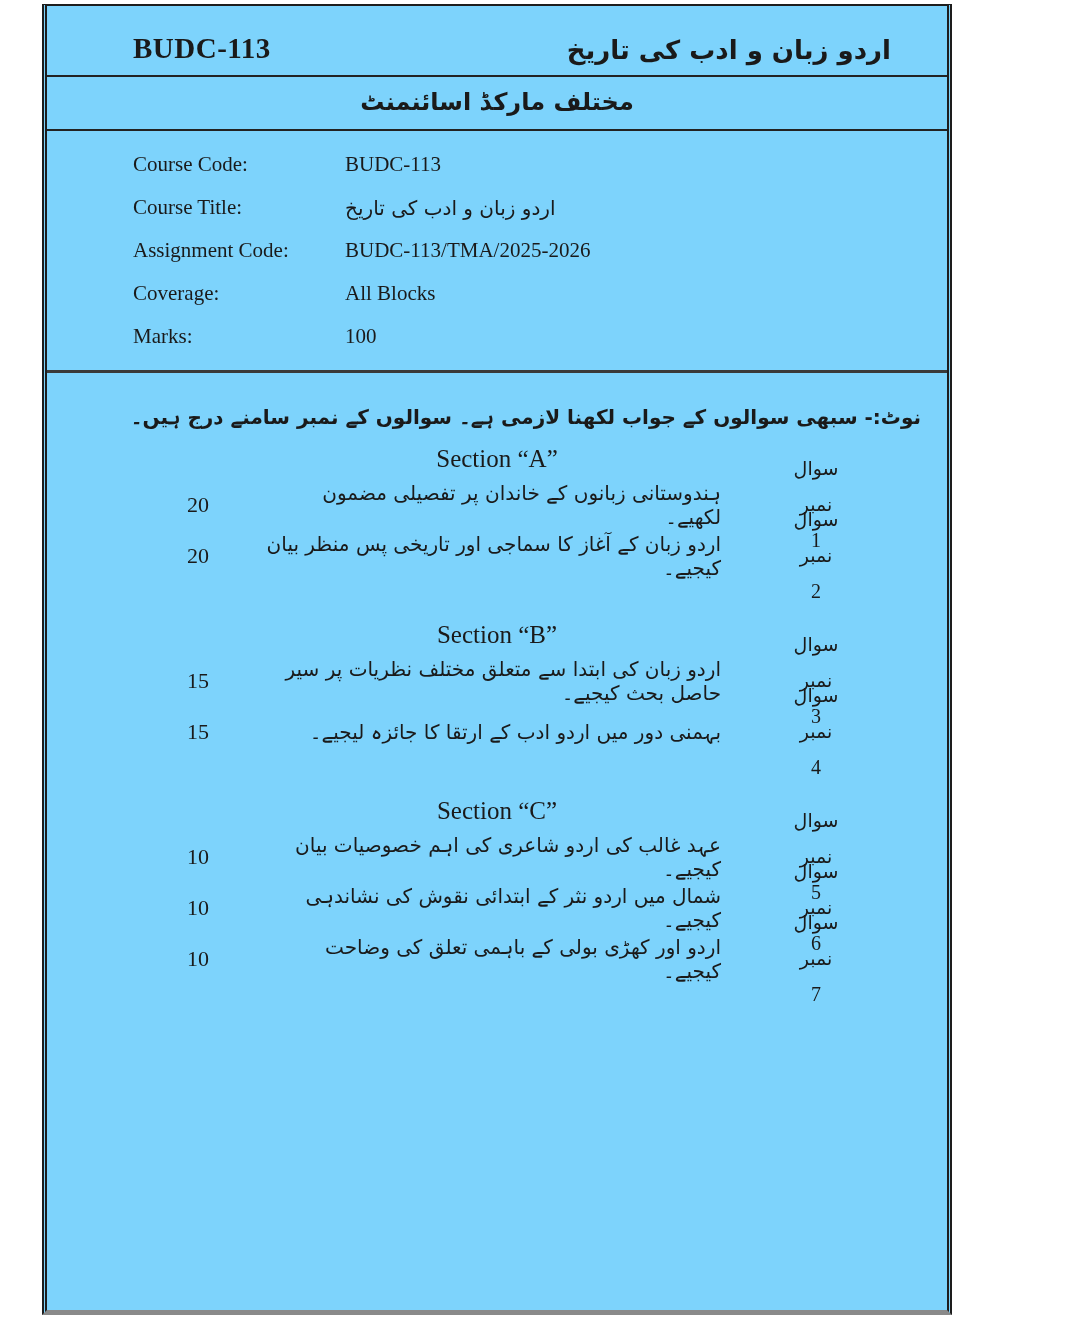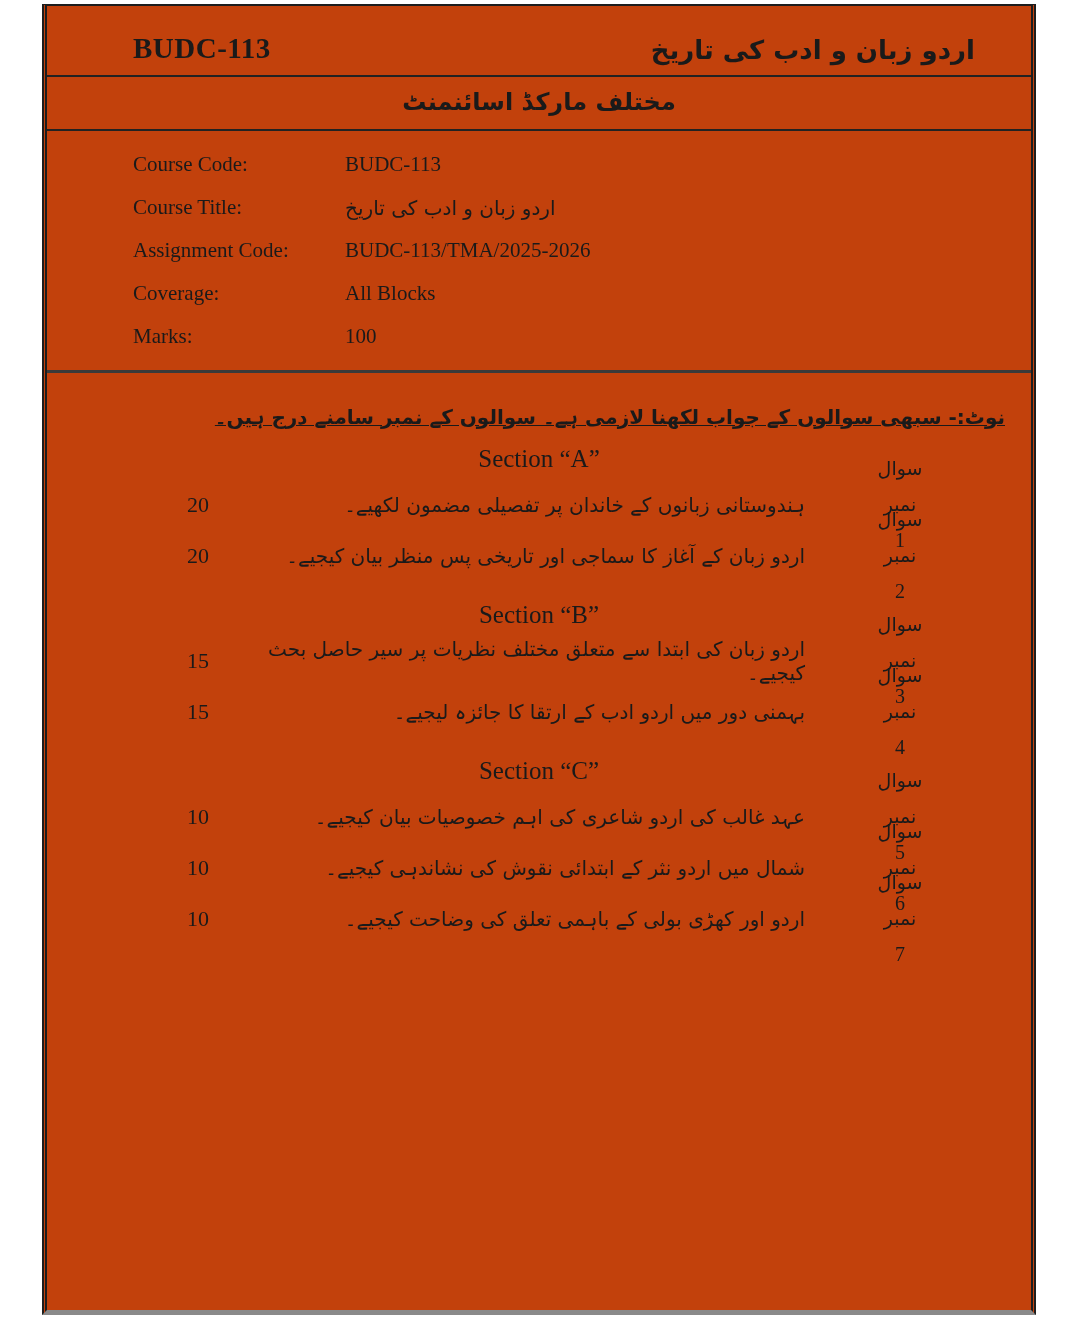--- a/index.html
+++ b/index.html
@@ -5,27 +5,27 @@
   html, body {
     margin: 0; padding: 0;
     width: 1080px; height: 1323px;
     background: #ffffff;
     font-family: "Liberation Serif", serif;
     color: #1a1a1a;
   }
   .page-frame {
     position: absolute;
     left: 42px; top: 4px;
-    width: 994px; height: 1311px;
+    width: 910px; height: 1311px;
     box-sizing: border-box;
     border-left: 5px double #1d1d1d;
     border-right: 5px double #1d1d1d;
     border-top: 2px solid #1d1d1d;
     border-bottom: 5px solid #8a8a8a;
-    background: #c2410c;
+    background: #7dd3fc;
   }
   .urdu { font-family: "DejaVu Sans", sans-serif; direction: rtl; unicode-bidi: isolate; }
 
   
   .doc-header {
     display: flex; justify-content: space-between; align-items: flex-end;
     padding: 26px 56px 10px 86px;
     border-bottom: 2px solid #222;
   }
   .doc-header .code { font-size: 29px; font-weight: bold; letter-spacing: 0.5px; }
@@ -40,28 +40,28 @@
   }
 
   
   .course-info { padding: 12px 0 12px 86px; border-bottom: 3px solid #3a3a3a; }
   .info-row { display: flex; align-items: center; height: 43px; gap: 24px; }
   .info-label { width: 188px; font-size: 21px; }
   .info-value { font-size: 21px; }
   .info-value.urdu { font-size: 20px; direction: rtl; }
 
   
-  .note-row { padding: 32px 26px 0 0; text-align: right; text-decoration: underline; }
+  .note-row { padding: 32px 26px 0 0; text-align: right; }
   .note-row .urdu { font-size: 20px; font-weight: bold; }
 
   
   .section-title {
     text-align: center; font-size: 25px; margin: 16px 0 6px 0;
   }
-  .section-title.spaced { margin-top: 20px; }
+  .section-title.spaced { margin-top: 40px; }
   .q-row {
     display: flex; align-items: center; height: 51px;
     padding-right: 52px; box-sizing: border-box;
   }
   .q-marks { width: 62px; margin-left: 140px; font-size: 22px; }
   .q-text { flex: 1; text-align: right; padding-left: 14px; }
   .q-text .urdu { font-size: 20px; }
   .q-label {
     width: 158px; margin-left: 16px;
     display: flex; flex-direction: column; align-items: center;

